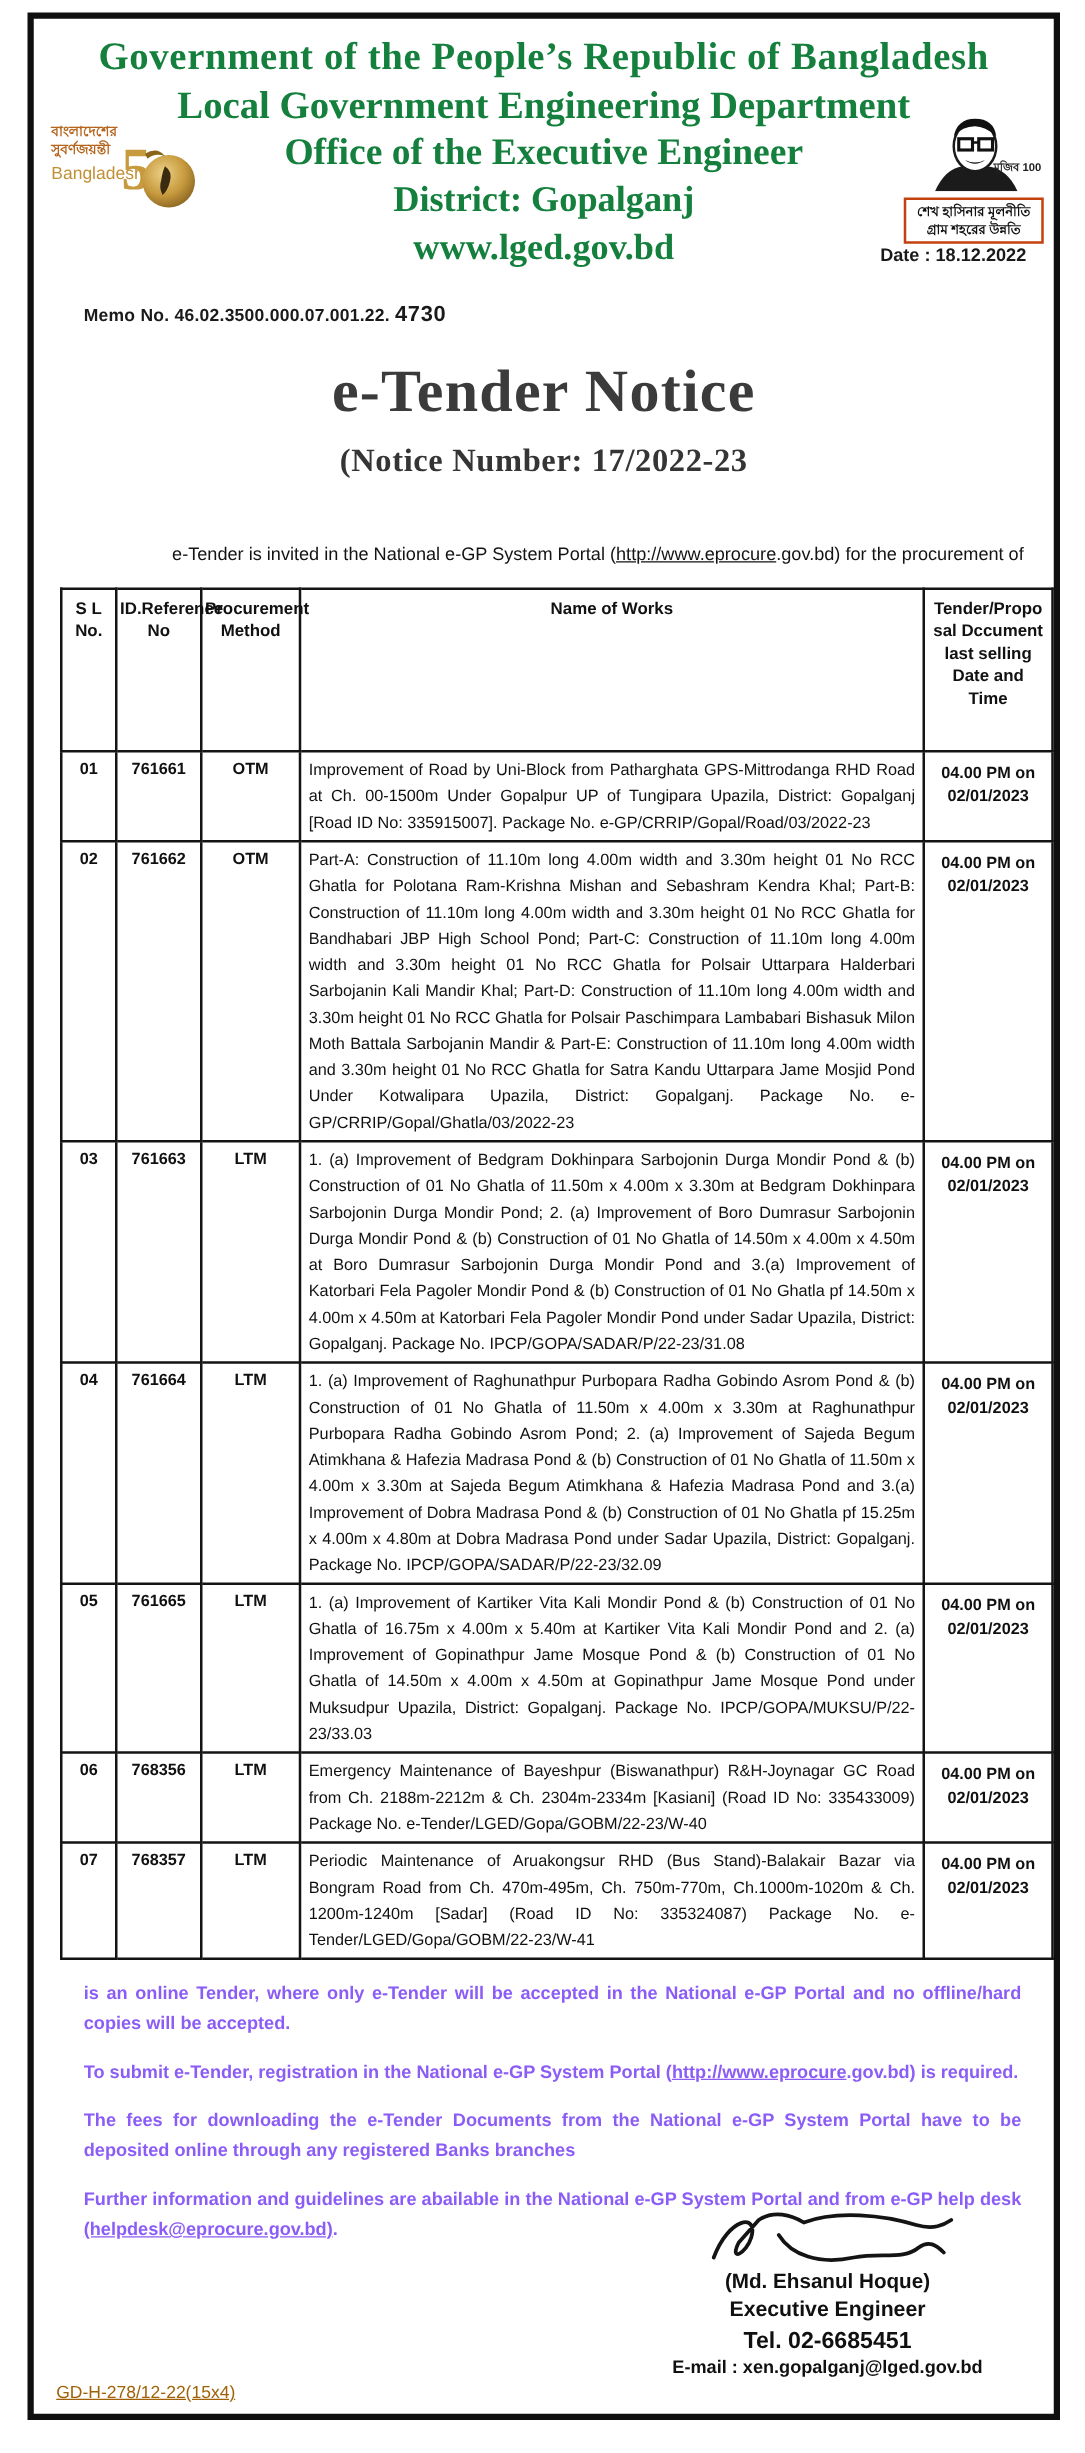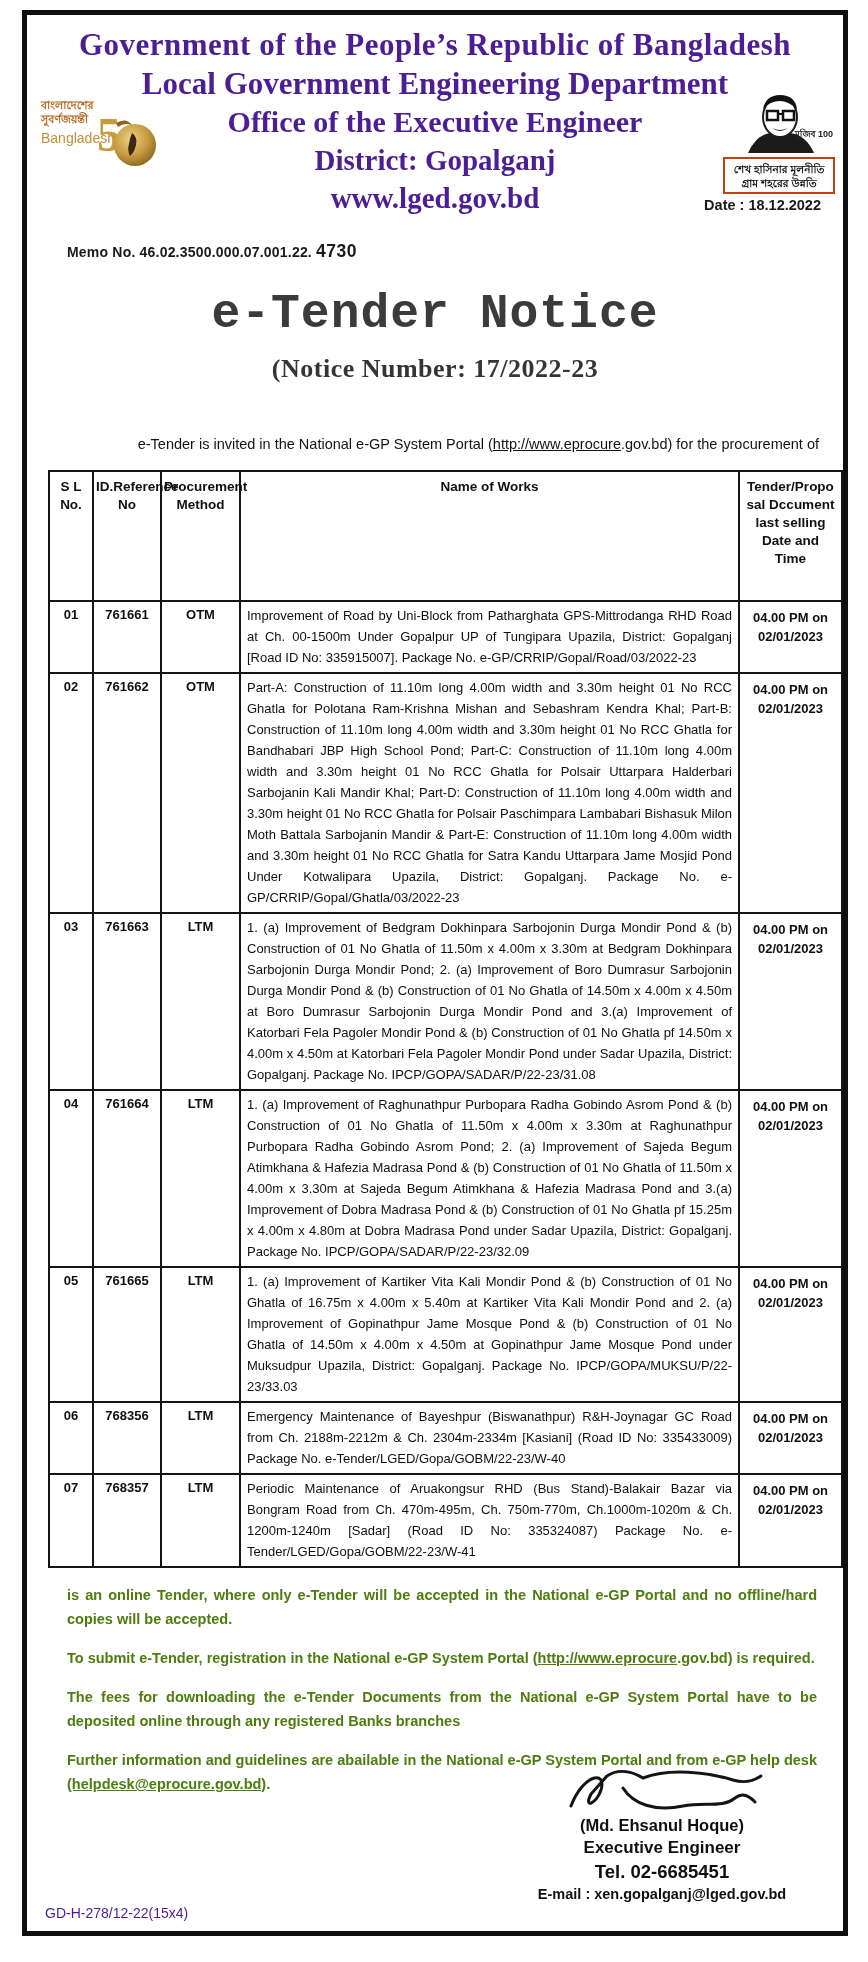--- a/index.html
+++ b/index.html
@@ -11,21 +11,21 @@
     color: #1a1a1a;
   }
   .frame {
     position: absolute; left: 22px; top: 10px;
     width: 826px; height: 1926px;
     border: 5px solid #0f0f0f;
     background: #fff;
   }
 
   
-  .gov-header { padding-top: 10px; text-align: center; font-family: "Liberation Serif", serif; font-weight: bold; color: #4c1d95; }
+  .gov-header { padding-top: 10px; text-align: center; font-family: "Liberation Serif", serif; font-weight: bold; color: #15803d; }
   .gov-line1 { font-size: 31px; line-height: 39px; letter-spacing: 0.5px; }
   .gov-line2 { font-size: 31px; line-height: 39px; }
   .gov-line3 { font-size: 30px; line-height: 38px; }
   .gov-line4 { font-size: 29px; line-height: 38px; }
   .gov-line5 { font-size: 29px; line-height: 38px; }
 
   .logo-50 { position: absolute; left: 12px; top: 78px; width: 120px; height: 92px; }
   .mujib-badge { position: absolute; right: 8px; top: 76px; width: 112px; text-align: center; }
   .mujib-caption {
     border: 2px solid #c2410c; background: #fff; padding: 3px 2px 2px 2px;
@@ -34,21 +34,21 @@
   .mujib-100 { position: absolute; right: 2px; top: 36px; font-size: 9px; font-weight: bold; color: #222; }
 
   
   .date-line { position: absolute; right: 22px; top: 182px; font-size: 14.5px; font-weight: bold; }
   .memo-line { margin: 24px 0 0 40px; font-size: 14px; font-weight: bold; letter-spacing: 0.2px; }
   .memo-number { font-size: 17.5px; letter-spacing: 0.5px; }
 
   
   .title {
     margin-top: 26px; text-align: center;
-    font-family: Liberation Mono, monospace; font-weight: bold;
+    font-family: Liberation Serif, serif; font-weight: bold;
     font-size: 48px; line-height: 52px; color: #3b3b3b; letter-spacing: 1px;
   }
   .subtitle {
     margin-top: 10px; text-align: center;
     font-family: "Liberation Serif", serif; font-weight: bold;
     font-size: 26px; line-height: 38px; color: #353535; letter-spacing: 0.5px;
   }
 
   .intro { margin: 46px 24px 0 40px; font-size: 14.5px; line-height: 20px; color: #131313; text-align: right; }
   .u { text-decoration: underline; }
@@ -62,31 +62,31 @@
     vertical-align: top; padding: 6px 2px; height: 130px;
     font-size: 13.5px; line-height: 18px; font-weight: bold;
     white-space: pre-line; text-align: center; color: #111;
   }
   table.works td { vertical-align: top; font-size: 13px; color: #101010; }
   td.cell-sl, td.cell-ref, td.cell-method { text-align: center; font-weight: bold; padding-top: 5px; font-size: 13.5px; }
   td.cell-works { text-align: justify; line-height: 21px; padding: 3px 6px 4px 6px; }
   td.cell-deadline { text-align: center; font-weight: bold; white-space: pre-line; line-height: 19px; padding-top: 6px; font-size: 13px; }
 
   
-  .note { margin: 15px 26px 0 40px; font-size: 14.5px; font-weight: bold; line-height: 24px; text-align: justify; color: #4d7c0f; }
+  .note { margin: 15px 26px 0 40px; font-size: 14.5px; font-weight: bold; line-height: 24px; text-align: justify; color: #8b5cf6; }
 
   
   .signature-block { position: absolute; right: 26px; bottom: 26px; width: 310px; text-align: center; font-weight: bold; color: #101010; }
   .sig-scribble { display: block; margin: 0 auto -10px auto; }
   .sig-name { font-size: 16.5px; line-height: 22px; }
   .sig-title { font-size: 17px; line-height: 23px; }
   .sig-tel { font-size: 18.5px; line-height: 25px; }
   .sig-email { font-size: 14.5px; line-height: 21px; }
 
-  .footer-code { position: absolute; left: 18px; bottom: 10px; font-size: 14px; color: #4c1d95; }
+  .footer-code { position: absolute; left: 18px; bottom: 10px; font-size: 14px; color: #a16207; text-decoration: underline; }
 </style>
 </head>
 <body>
 
 <div class="frame">
 
   <div class="gov-header">
     <div class="gov-line1">Government of the People’s Republic of Bangladesh</div>
     <div class="gov-line2">Local Government Engineering Department</div>
     <div class="gov-line3">Office of the Executive Engineer</div>

